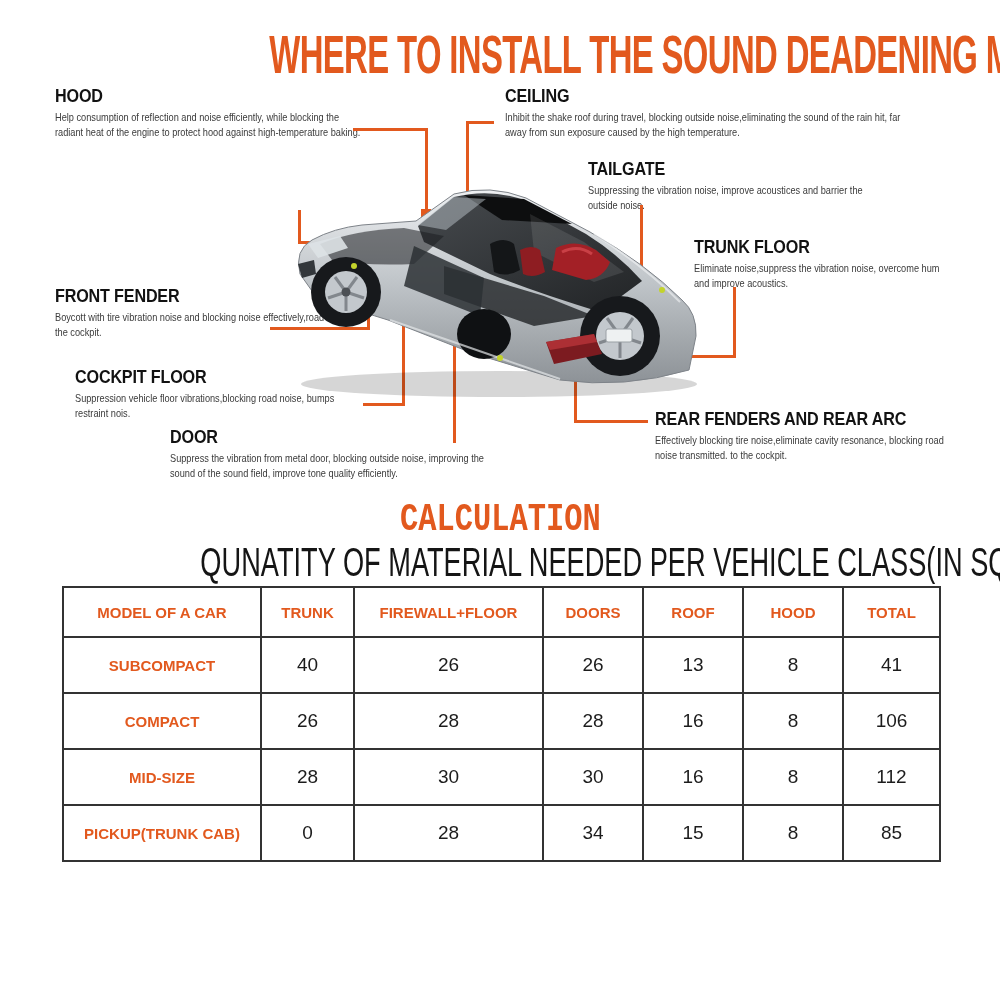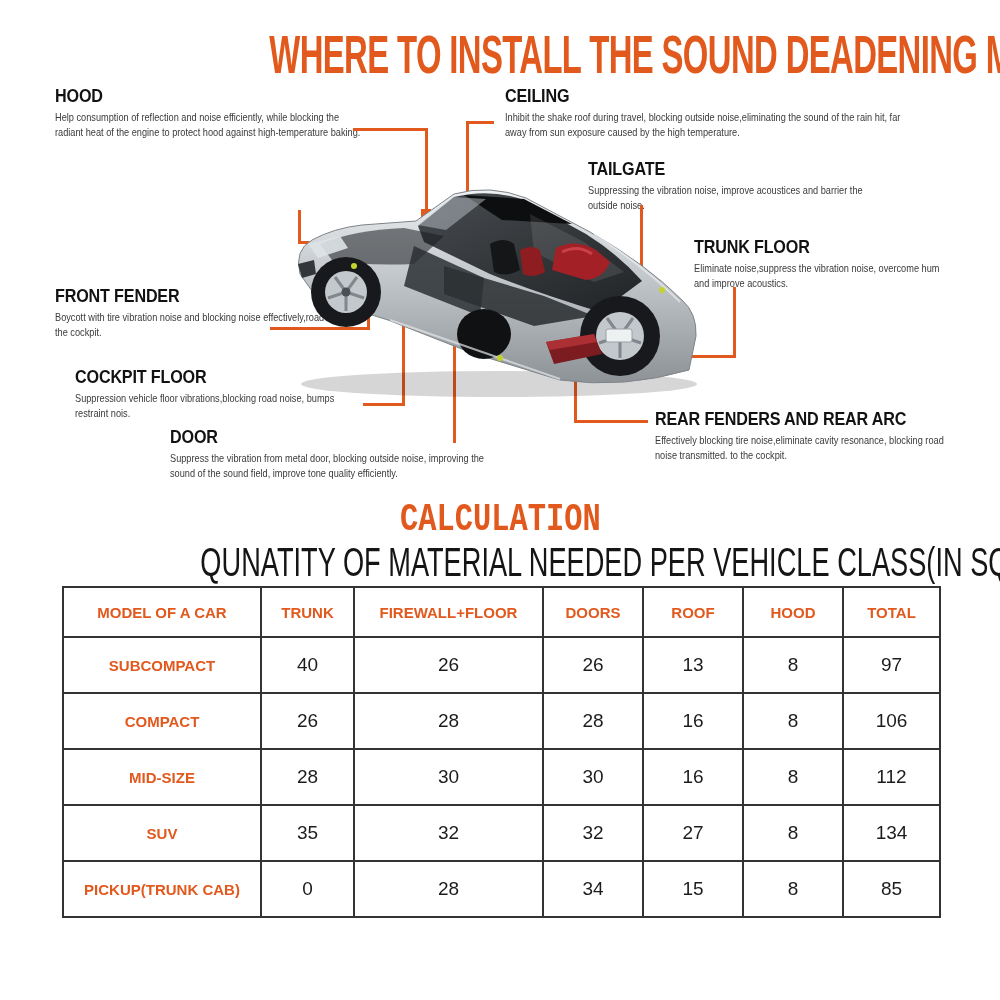--- a/index.html
+++ b/index.html
@@ -215,50 +215,41 @@
       </tr>
     </thead>
     <tbody>
       <tr>
         <td class="model">SUBCOMPACT</td>
         <td class="num">40</td>
         <td class="num">26</td>
         <td class="num">26</td>
         <td class="num">13</td>
         <td class="num">8</td>
-        <td class="num">97</td>
+        <td class="num">41</td>
       </tr>
       <tr>
         <td class="model">COMPACT</td>
         <td class="num">26</td>
         <td class="num">28</td>
         <td class="num">28</td>
         <td class="num">16</td>
         <td class="num">8</td>
         <td class="num">106</td>
       </tr>
       <tr>
         <td class="model">MID-SIZE</td>
         <td class="num">28</td>
         <td class="num">30</td>
         <td class="num">30</td>
         <td class="num">16</td>
         <td class="num">8</td>
         <td class="num">112</td>
       </tr>
       <tr>
-        <td class="model">SUV</td>
-        <td class="num">35</td>
-        <td class="num">32</td>
-        <td class="num">32</td>
-        <td class="num">27</td>
-        <td class="num">8</td>
-        <td class="num">134</td>
-      </tr>
-      <tr>
         <td class="model">PICKUP(TRUNK CAB)</td>
         <td class="num">0</td>
         <td class="num">28</td>
         <td class="num">34</td>
         <td class="num">15</td>
         <td class="num">8</td>
         <td class="num">85</td>
       </tr>
     </tbody>
   </table>

